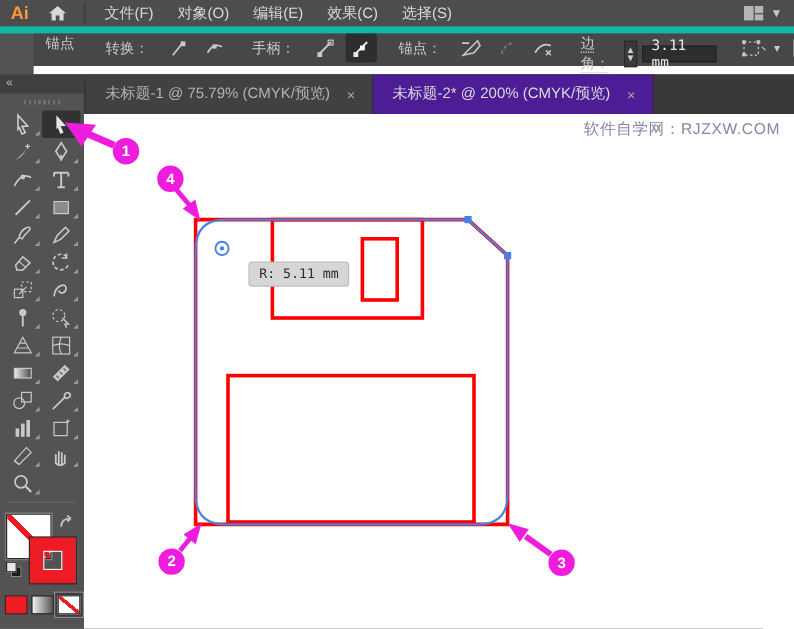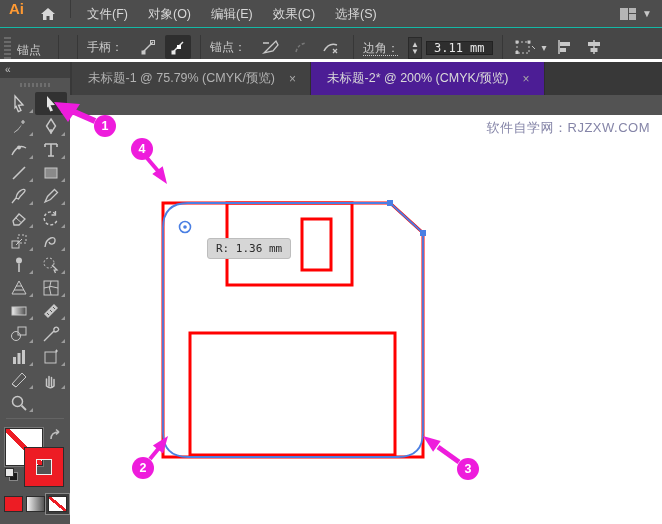--- a/index.html
+++ b/index.html
@@ -1,33 +1,33 @@
 <!DOCTYPE html>
 <html><head>
 <meta charset="utf-8">
 <style>
   * { margin:0; padding:0; box-sizing:border-box; }
   html,body { width:662px; height:524px; overflow:hidden; }
   body { font-family:"Liberation Sans","DejaVu Sans",sans-serif; background:#535353; position:relative; }
 
   
-  .menubar { height:28px; background:#4d4d4d; display:flex; color:#d8d8d8; font-size:12.5px; border-bottom:1px solid #14b8a6; }
+  .menubar { height:28px; background:#4d4d4d; display:flex; align-items:center; color:#d8d8d8; font-size:12.5px; border-bottom:6px solid #14b8a6; }
   .ai-logo { color:#ff9a33; font-weight:bold; font-size:15px; padding:0 8px 0 9px; cursor:default; }
   .home-btn { padding:0 8px; display:flex; align-items:center; }
   .mb-sep { width:1px; height:18px; background:#3a3a3a; margin:0 6px; }
   .menu-item { padding:0 10px; height:28px; display:flex; align-items:center; cursor:default; }
   .mb-right { margin-left:auto; display:flex; align-items:center; padding-right:10px; gap:6px; }
   .ws-icon { display:flex; gap:1px; }
   .ws-icon .a { width:8px; height:12px; background:#b5b5b5; }
   .ws-icon .b { display:flex; flex-direction:column; gap:1px; }
   .ws-icon .b i { width:7px; height:5.5px; background:#b5b5b5; display:block; }
   .chev { color:#c8c8c8; font-size:10px; }
 
   
-  .controlbar { height:34px; background:#474747; display:flex; align-items:flex-end; color:#c9c9c9; font-size:12px; border-bottom:3px solid #ffffff; padding-left:2px; }
+  .controlbar { height:34px; background:#474747; display:flex; align-items:flex-start; color:#c9c9c9; font-size:12px; border-bottom:7px solid #ffffff; padding-left:2px;margin-left:28px; }
   .grip { width:7px; height:22px; margin:0 6px 0 2px; background:repeating-linear-gradient(to bottom,#6a6a6a 0 2px,transparent 2px 4px); }
   .cb-label { margin-right:8px; white-space:nowrap; }
   .cb-sep { width:1px; height:24px; background:#373737; margin:0 9px; }
   .cb-group { display:flex; align-items:center; gap:4px; }
   .icon-btn { width:26px; height:24px; display:flex; align-items:center; justify-content:center; border-radius:2px; }
   .icon-btn.pressed { background:#2e2e2e; }
   .icon-btn.disabled { opacity:.38; }
   .corner-label { text-decoration:underline dotted; text-underline-offset:3px; margin-right:5px; }
   .stepper { width:14px; height:22px; background:#3a3a3a; border:1px solid #2a2a2a; display:flex; flex-direction:column; align-items:center; justify-content:center; color:#cfcfcf; font-size:8px; line-height:7px; }
   .value-field { height:14px; min-width:62px; background:#2e2e2e; border:1px solid #222; color:#e8e8e8; font-size:12px; display:flex; align-items:center; padding:0 7px; font-family:"DejaVu Sans Mono",monospace; }
@@ -61,21 +61,21 @@
   .pbtn.grad { background:linear-gradient(to right,#f2f2f2,#555); }
   .pbtn.none { background:linear-gradient(to top right, transparent 43%, #ed1c24 43%, #ed1c24 57%, transparent 57%), #fff; }
   .pbtn.selected { box-shadow:0 0 0 2px #3c3c3c, 0 0 0 3px #8a8a8a; }
 
   
   .canvas-col { flex:1; display:flex; flex-direction:column; min-width:0; }
   .tabbar { height:33px; background:#383838; display:flex; align-items:flex-end; padding-left:2px; }
   .tab { height:33px; display:flex; align-items:center; gap:12px; padding:0 12px 0 16px; font-size:12.5px; color:#b2b2b2; background:#414141; border-right:1px solid #2e2e2e; cursor:default; white-space:nowrap; }
   .tab.active { background:#4c1d95; color:#dadada; }
   .tab .x { font-size:12px; color:#a8a8a8; padding:0 2px; }
-  .canvas { flex:1; background:#ffffff; position:relative; overflow:hidden;margin-top:20px; }
+  .canvas { flex:1; background:#ffffff; position:relative; overflow:hidden; }
   .watermark { position:absolute; top:4px; right:12px; font-size:13px; color:#8585a8; letter-spacing:.5px; }
   .art-svg { position:absolute; left:0; top:0; }
   .tooltip { position:absolute; left:137px; top:123px; background:#d6d6d6; border:1px solid #bdbdbd; border-radius:3px; padding:3px 8px; font-family:"DejaVu Sans Mono",monospace; font-size:11px; color:#2b2b2b; white-space:nowrap; }
 
   
   .overlay { position:absolute; left:0; top:0; width:662px; height:524px; pointer-events:none; z-index:50; }
   .callout { position:absolute; width:22px; height:22px; border-radius:50%; background:#ee1cdc; color:#fff; font-size:12.5px; font-weight:bold; display:flex; align-items:center; justify-content:center; }
 </style>
 </head>
 <body>
@@ -103,20 +103,35 @@
     </span>
     <span class="chev">▼</span>
   </span>
 </div>
 
 <div class="controlbar">
   <span class="grip"></span>
   <span class="cb-label">锚点</span>
   <span class="cb-sep"></span>
 
+  <span class="cb-group">
+    <span class="cb-label">转换：</span>
+    <span class="icon-btn">
+      <svg width="18" height="18">
+          <path d="M4 15 L12 5" stroke="#c8c8c8" stroke-width="1.5" fill="none"></path>
+          <rect x="10.5" y="3.5" width="4" height="4" fill="#c8c8c8"></rect>
+        </svg>
+    </span>
+    <span class="icon-btn">
+      <svg width="18" height="18">
+          <path d="M3 13 Q8 4 15 8" stroke="#c8c8c8" stroke-width="1.5" fill="none"></path>
+          <rect x="7" y="6" width="3.5" height="3.5" fill="#c8c8c8"></rect>
+        </svg>
+    </span>
+  </span>
   <span class="cb-sep"></span>
 
   <span class="cb-group">
     <span class="cb-label">手柄：</span>
     <span class="icon-btn">
       <svg width="18" height="18">
           <path d="M4 14 L14 4" stroke="#c8c8c8" stroke-width="1.5"></path>
           <rect x="2.5" y="12.5" width="4" height="4" fill="#c8c8c8"></rect>
           <rect x="11.5" y="2.5" width="4" height="4" fill="none" stroke="#c8c8c8"></rect>
         </svg>
@@ -451,21 +466,21 @@
 
         <rect x="317" y="85" width="6" height="6" fill="#4a7fe3"></rect>
         <rect x="350" y="115" width="6" height="6" fill="#4a7fe3"></rect>
 
         <g>
           <circle cx="115" cy="112" r="5.5" fill="#ffffff" stroke="#4a7fe3" stroke-width="1.6"></circle>
           <circle cx="115" cy="112" r="1.8" fill="#4a7fe3"></circle>
         </g>
       </svg>
 
-      <div class="tooltip">R: 1.36 mm</div>
+      <div class="tooltip">R: 5.11 mm</div>
     </div>
   </div>
 </div>
 
 <div class="overlay">
   <svg width="662" height="524">
     <line x1="95" y1="121" x2="72" y2="111" stroke="#ee1cdc" stroke-width="6"></line>
     <polygon points="54,102 80,104 68,122" fill="#ee1cdc"></polygon>
     <line x1="147" y1="158" x2="158" y2="171" stroke="#ee1cdc" stroke-width="4"></line>
     <polygon points="167,184 162.7,166.2 152.3,174" fill="#ee1cdc"></polygon>

